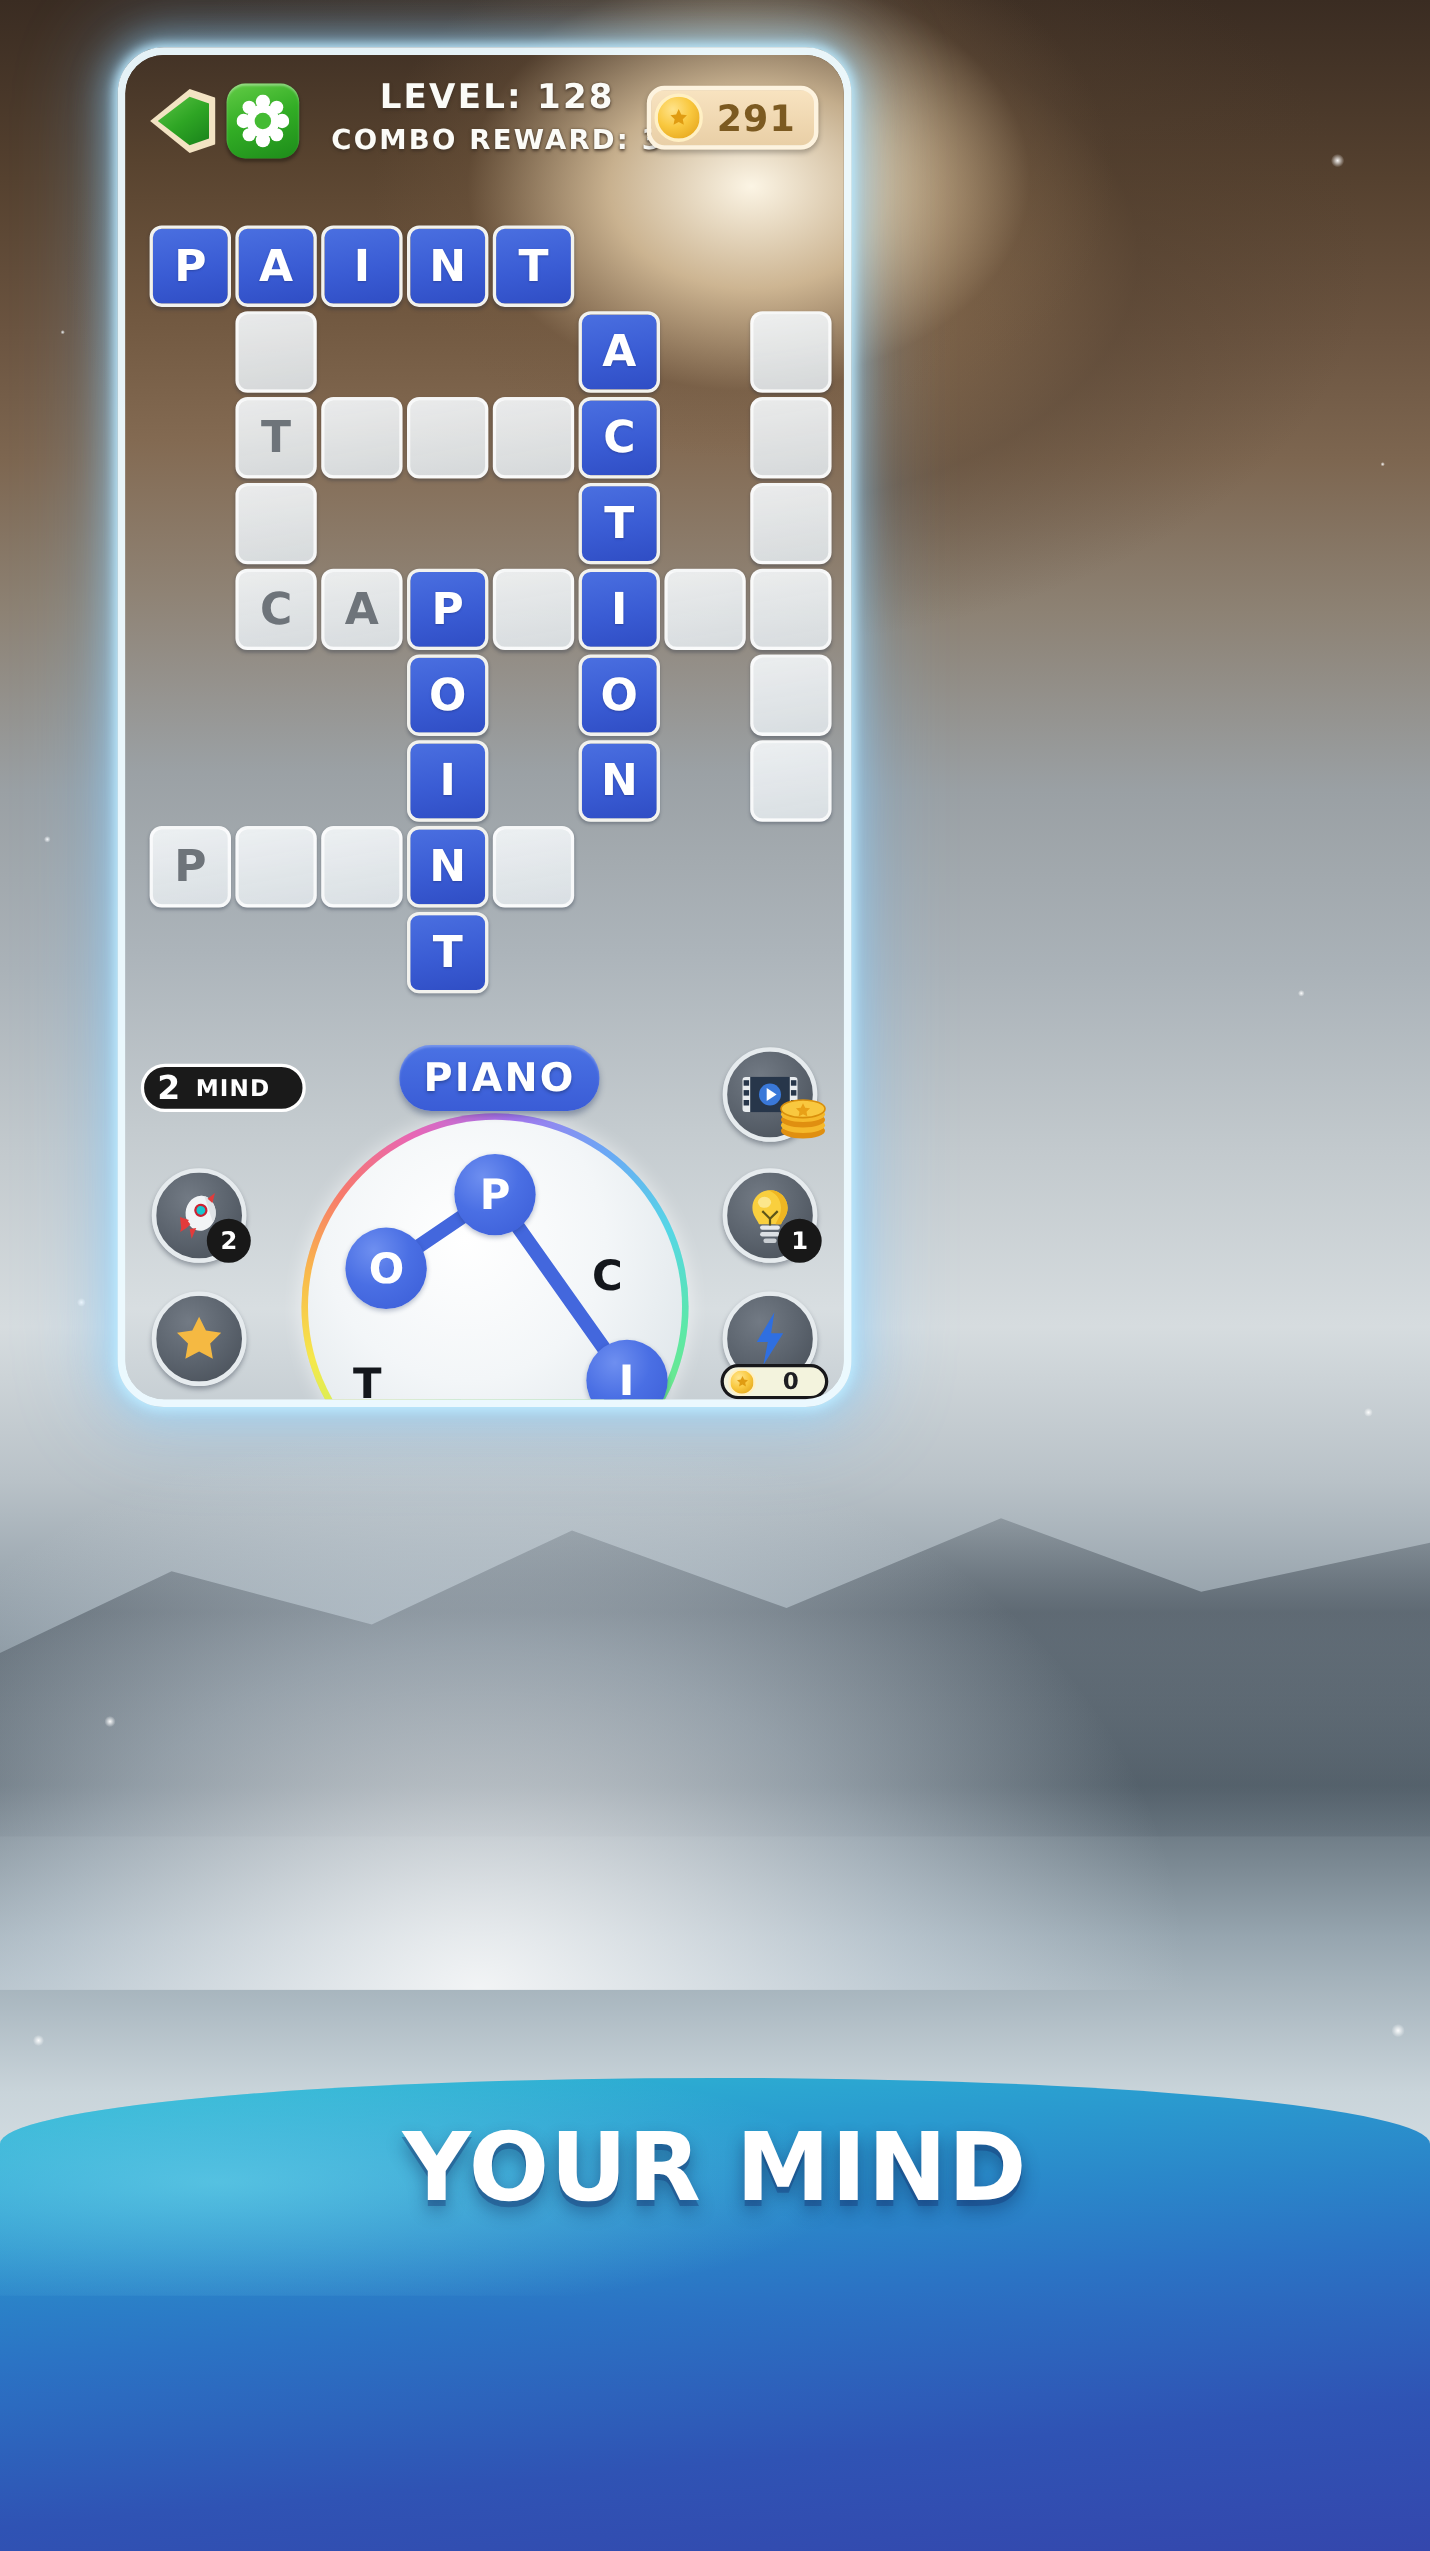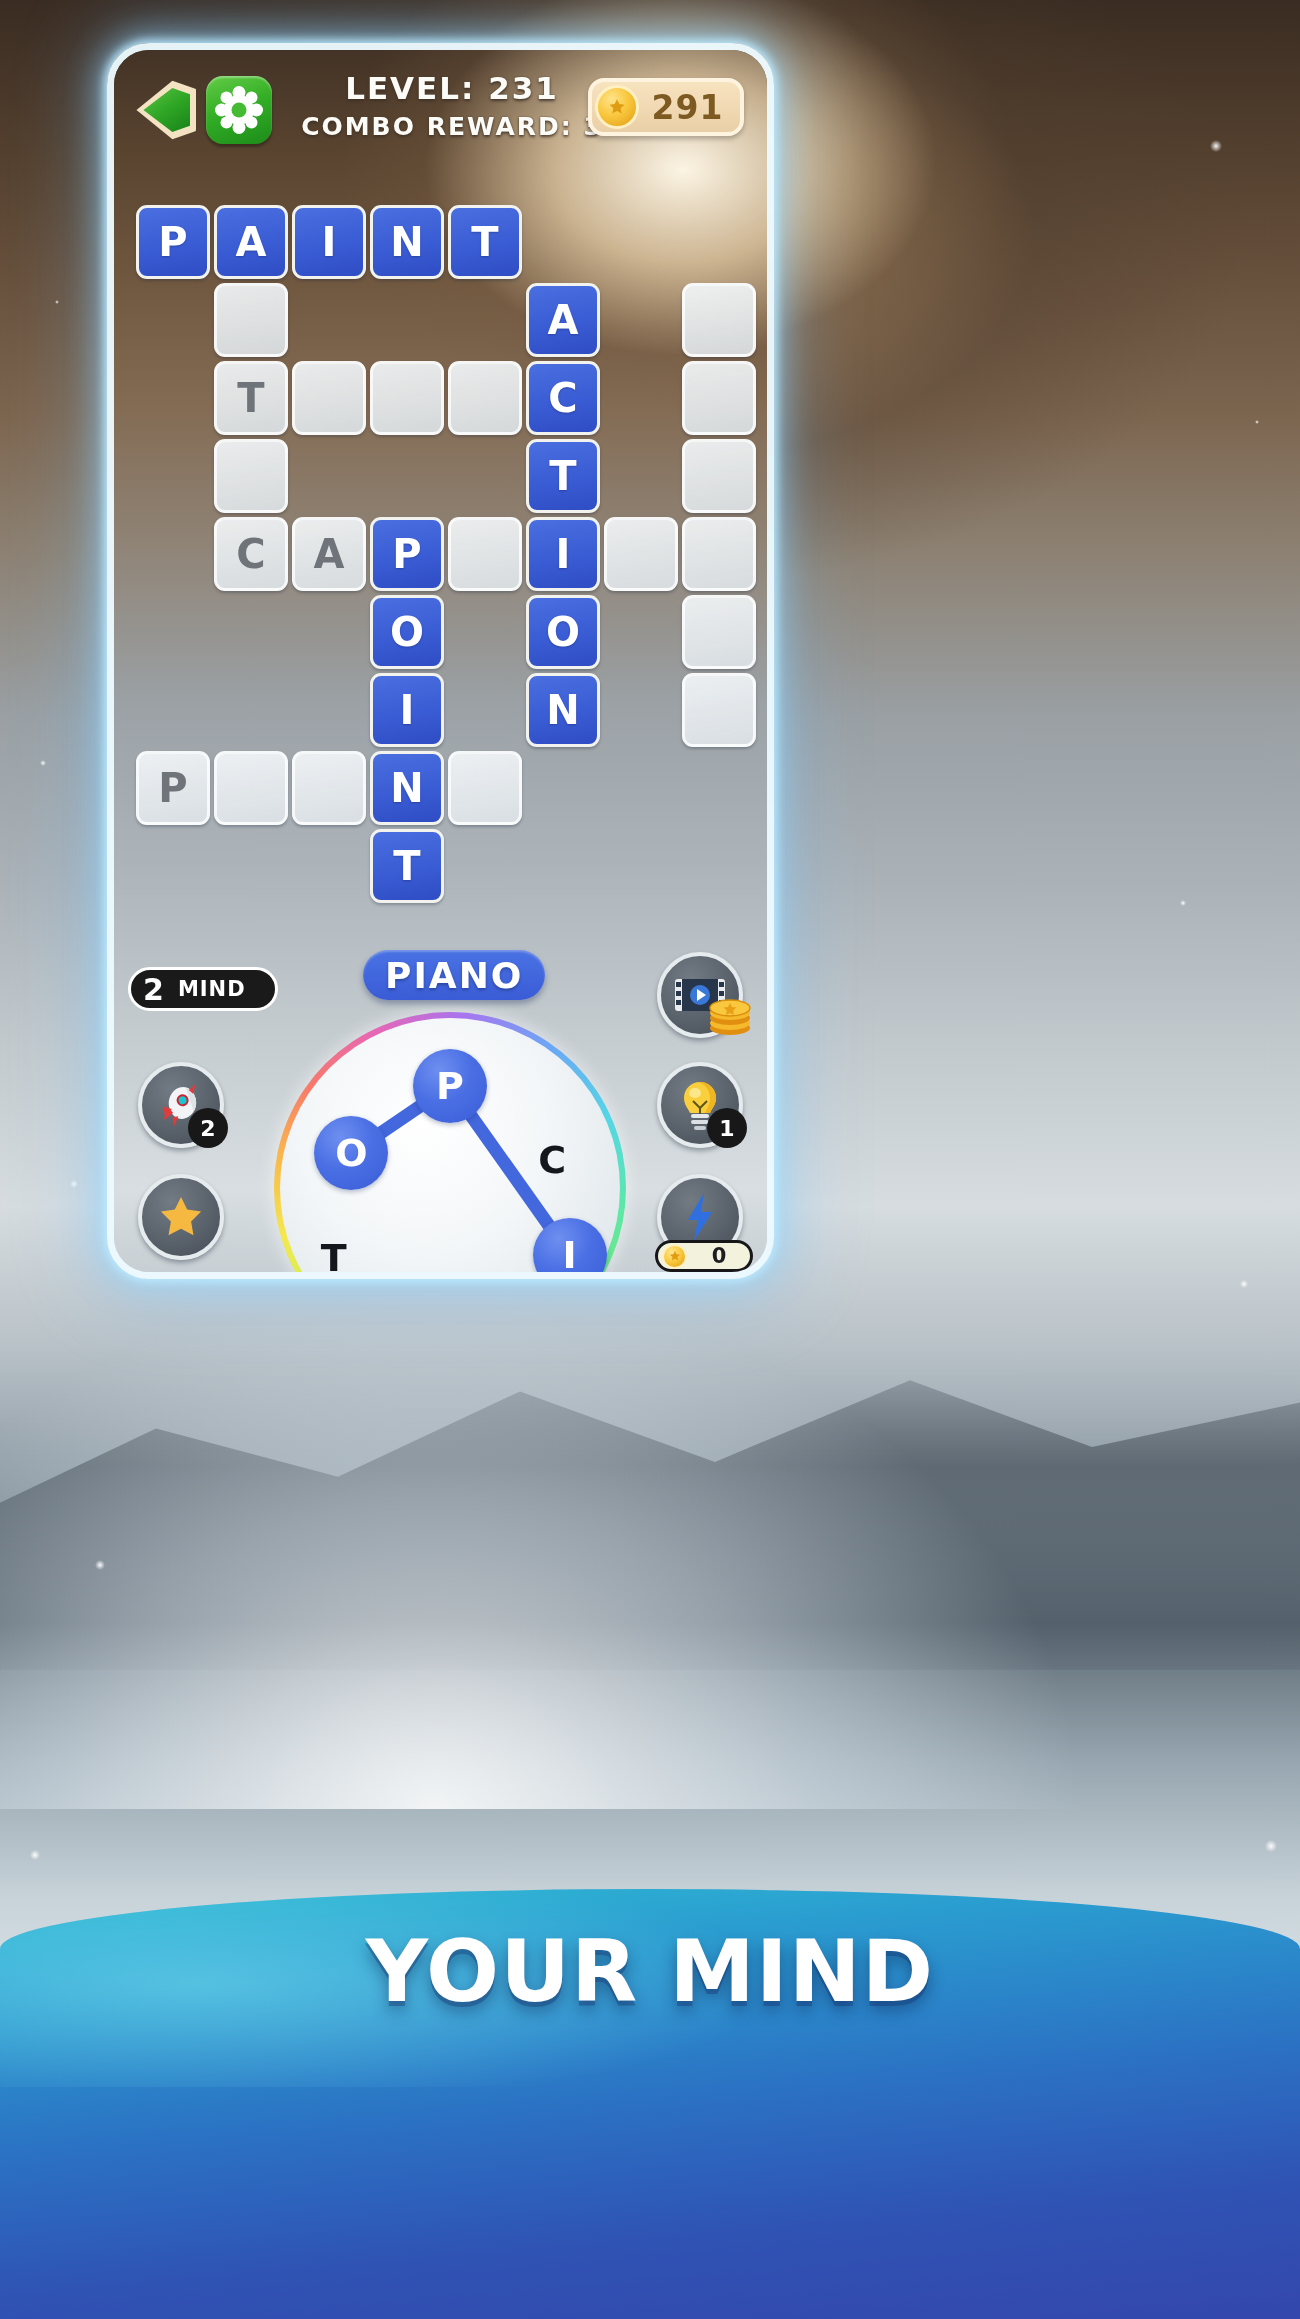--- a/index.html
+++ b/index.html
@@ -209,21 +209,21 @@
     display: flex; align-items: center; gap: 14px;
     padding: 0 18px 0 12px;
     z-index: 6;
   }
   #combo-num { color: #fff; font-size: 30px; font-weight: bold; font-family: "DejaVu Sans", sans-serif; }
   #combo-label { color: #fff; font-size: 21px; font-weight: bold; letter-spacing: 1px; font-family: "DejaVu Sans", sans-serif; }
 
   
   #word-bubble {
     position: absolute; left: 249px; top: 900px;
-    min-width: 168px; height: 50px;
+    min-width: 168px; height: 60px;
     border-radius: 29px;
     background: linear-gradient(180deg, #4a72e4 0%, #3a5cd6 100%);
     box-shadow: 0 4px 6px rgba(20,40,90,0.35), inset 0 2px 2px rgba(255,255,255,0.25);
     display: flex; align-items: center; justify-content: flex-end;
     z-index: 8;
     padding: 0 22px;
   }
   #word-bubble span {
     color: #fff; font-size: 36px; font-weight: bold; letter-spacing: 2px;
     font-family: "DejaVu Sans", sans-serif;
@@ -355,21 +355,21 @@
             <circle cx="11.5" cy="11.5" r="6"></circle>
             <circle cx="36.5" cy="11.5" r="6"></circle>
             <circle cx="11.5" cy="36.5" r="6"></circle>
             <circle cx="36.5" cy="36.5" r="6"></circle>
           </g>
           <circle cx="24" cy="24" r="7.5" fill="#44bb33"></circle>
         </svg>
       </div>
 
       <div id="hud-center">
-        <div class="line" id="hud-level">LEVEL: 231</div>
+        <div class="line" id="hud-level">LEVEL: 128</div>
         <div class="line" id="hud-combo">COMBO REWARD: 3</div>
       </div>
 
       <div id="coin-pill">
         <div class="coin">
           <svg width="24" height="24" viewBox="0 0 24 24">
             <path d="M12 4.2l2.3 4.8 5.2.7-3.8 3.6 1 5.2-4.7-2.6-4.7 2.6 1-5.2L4.5 9.7l5.2-.7z" fill="#e09c12"></path>
           </svg>
         </div>
         <div id="coin-count">291</div>

